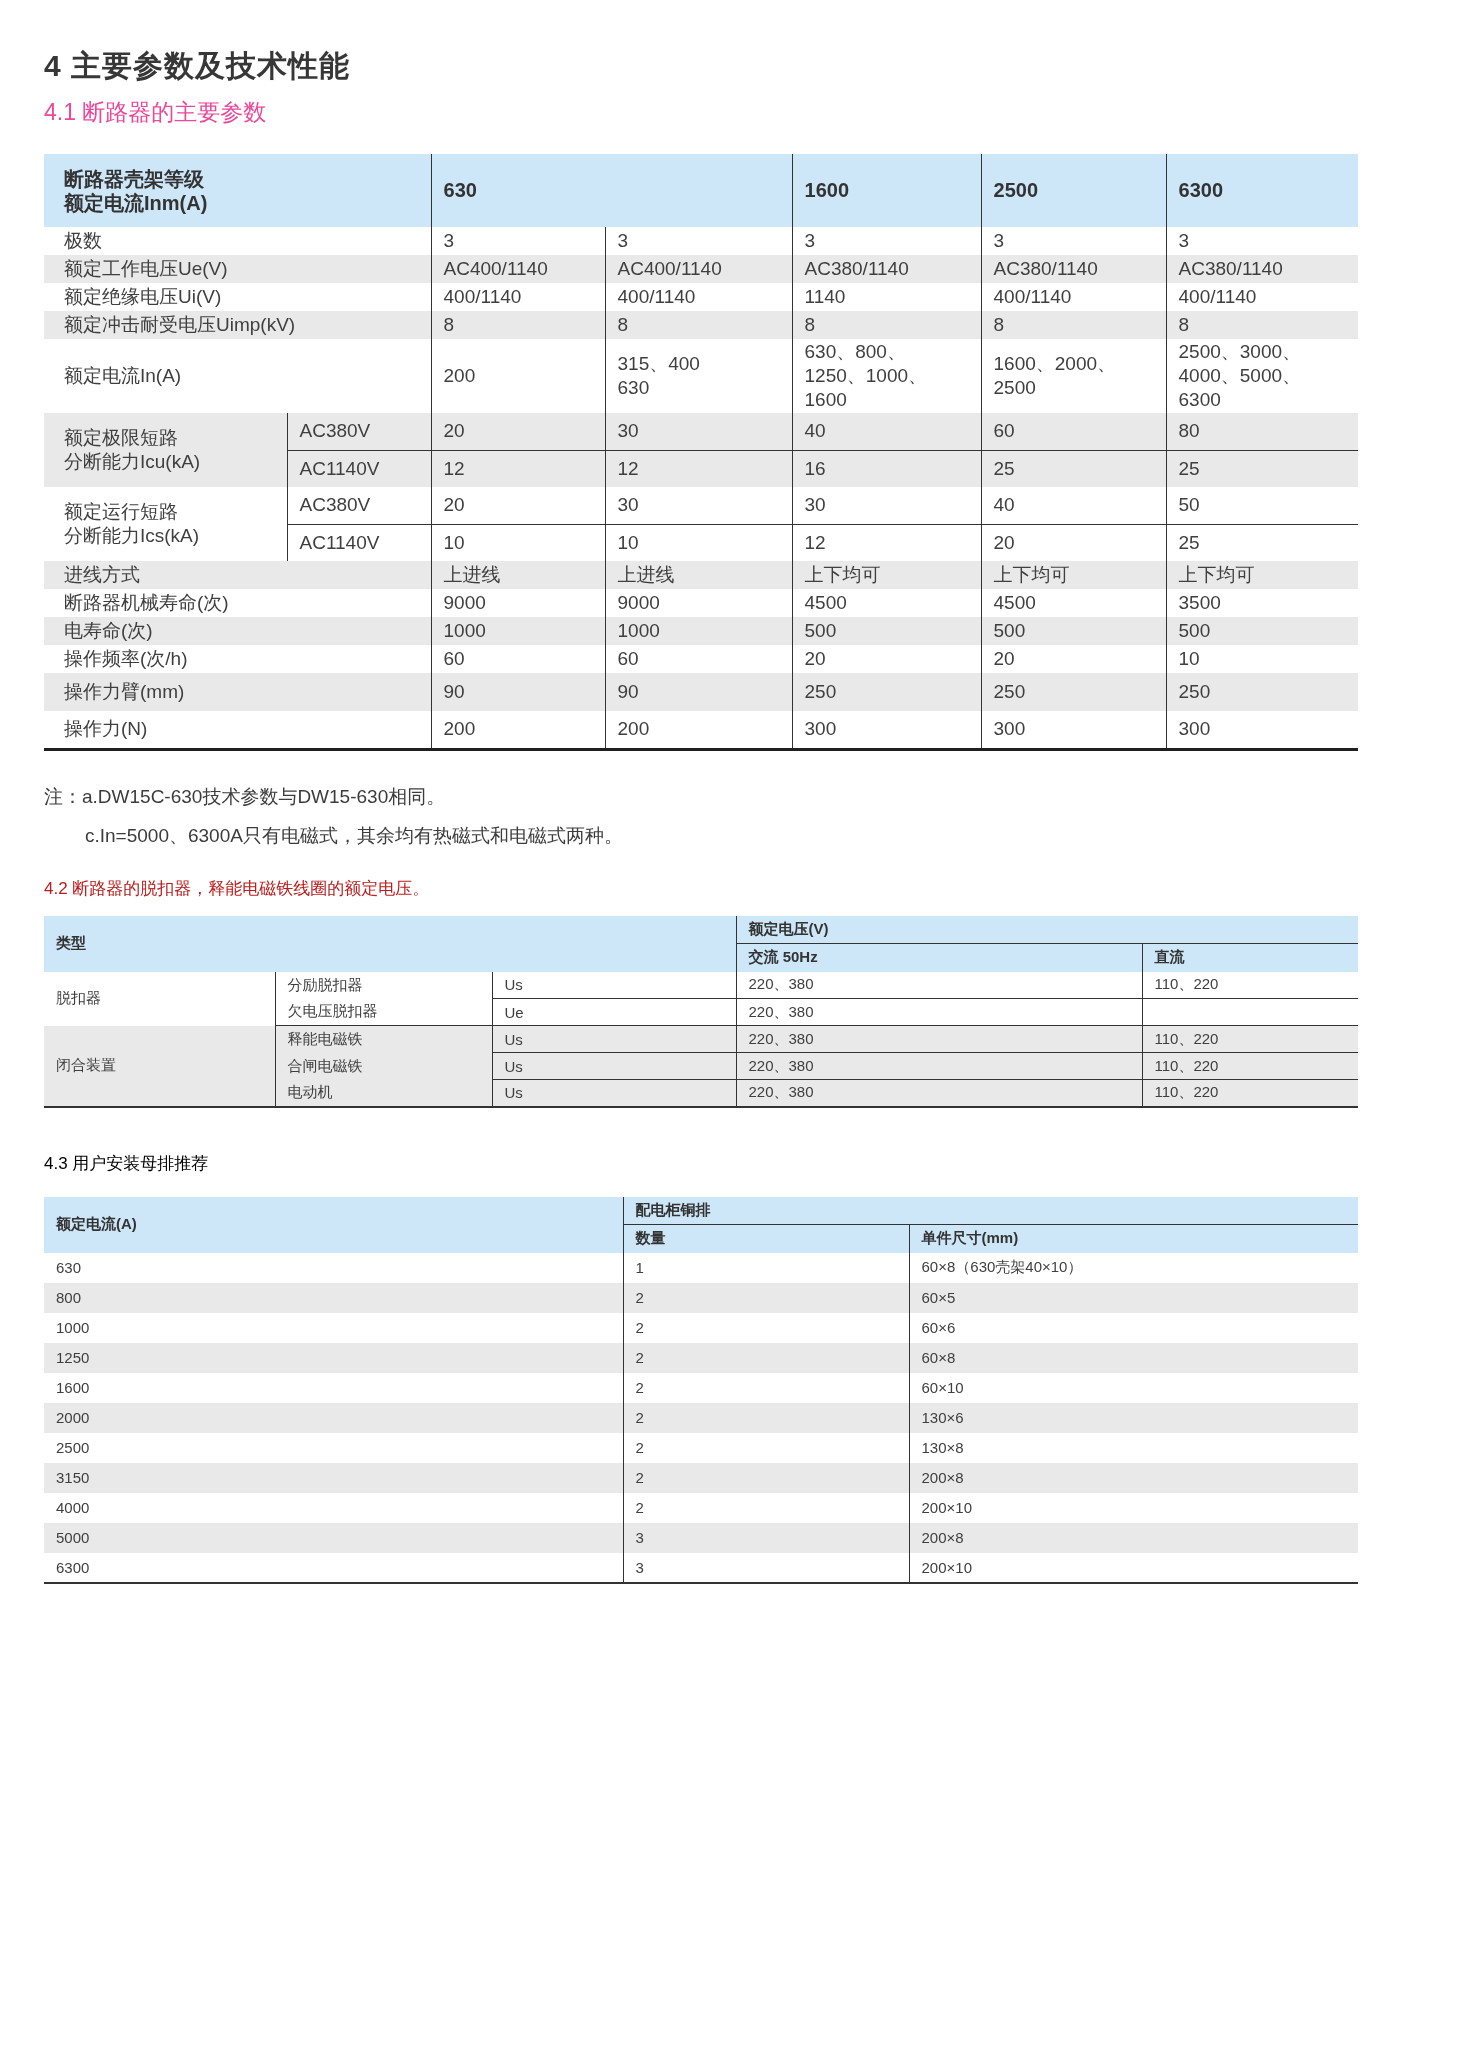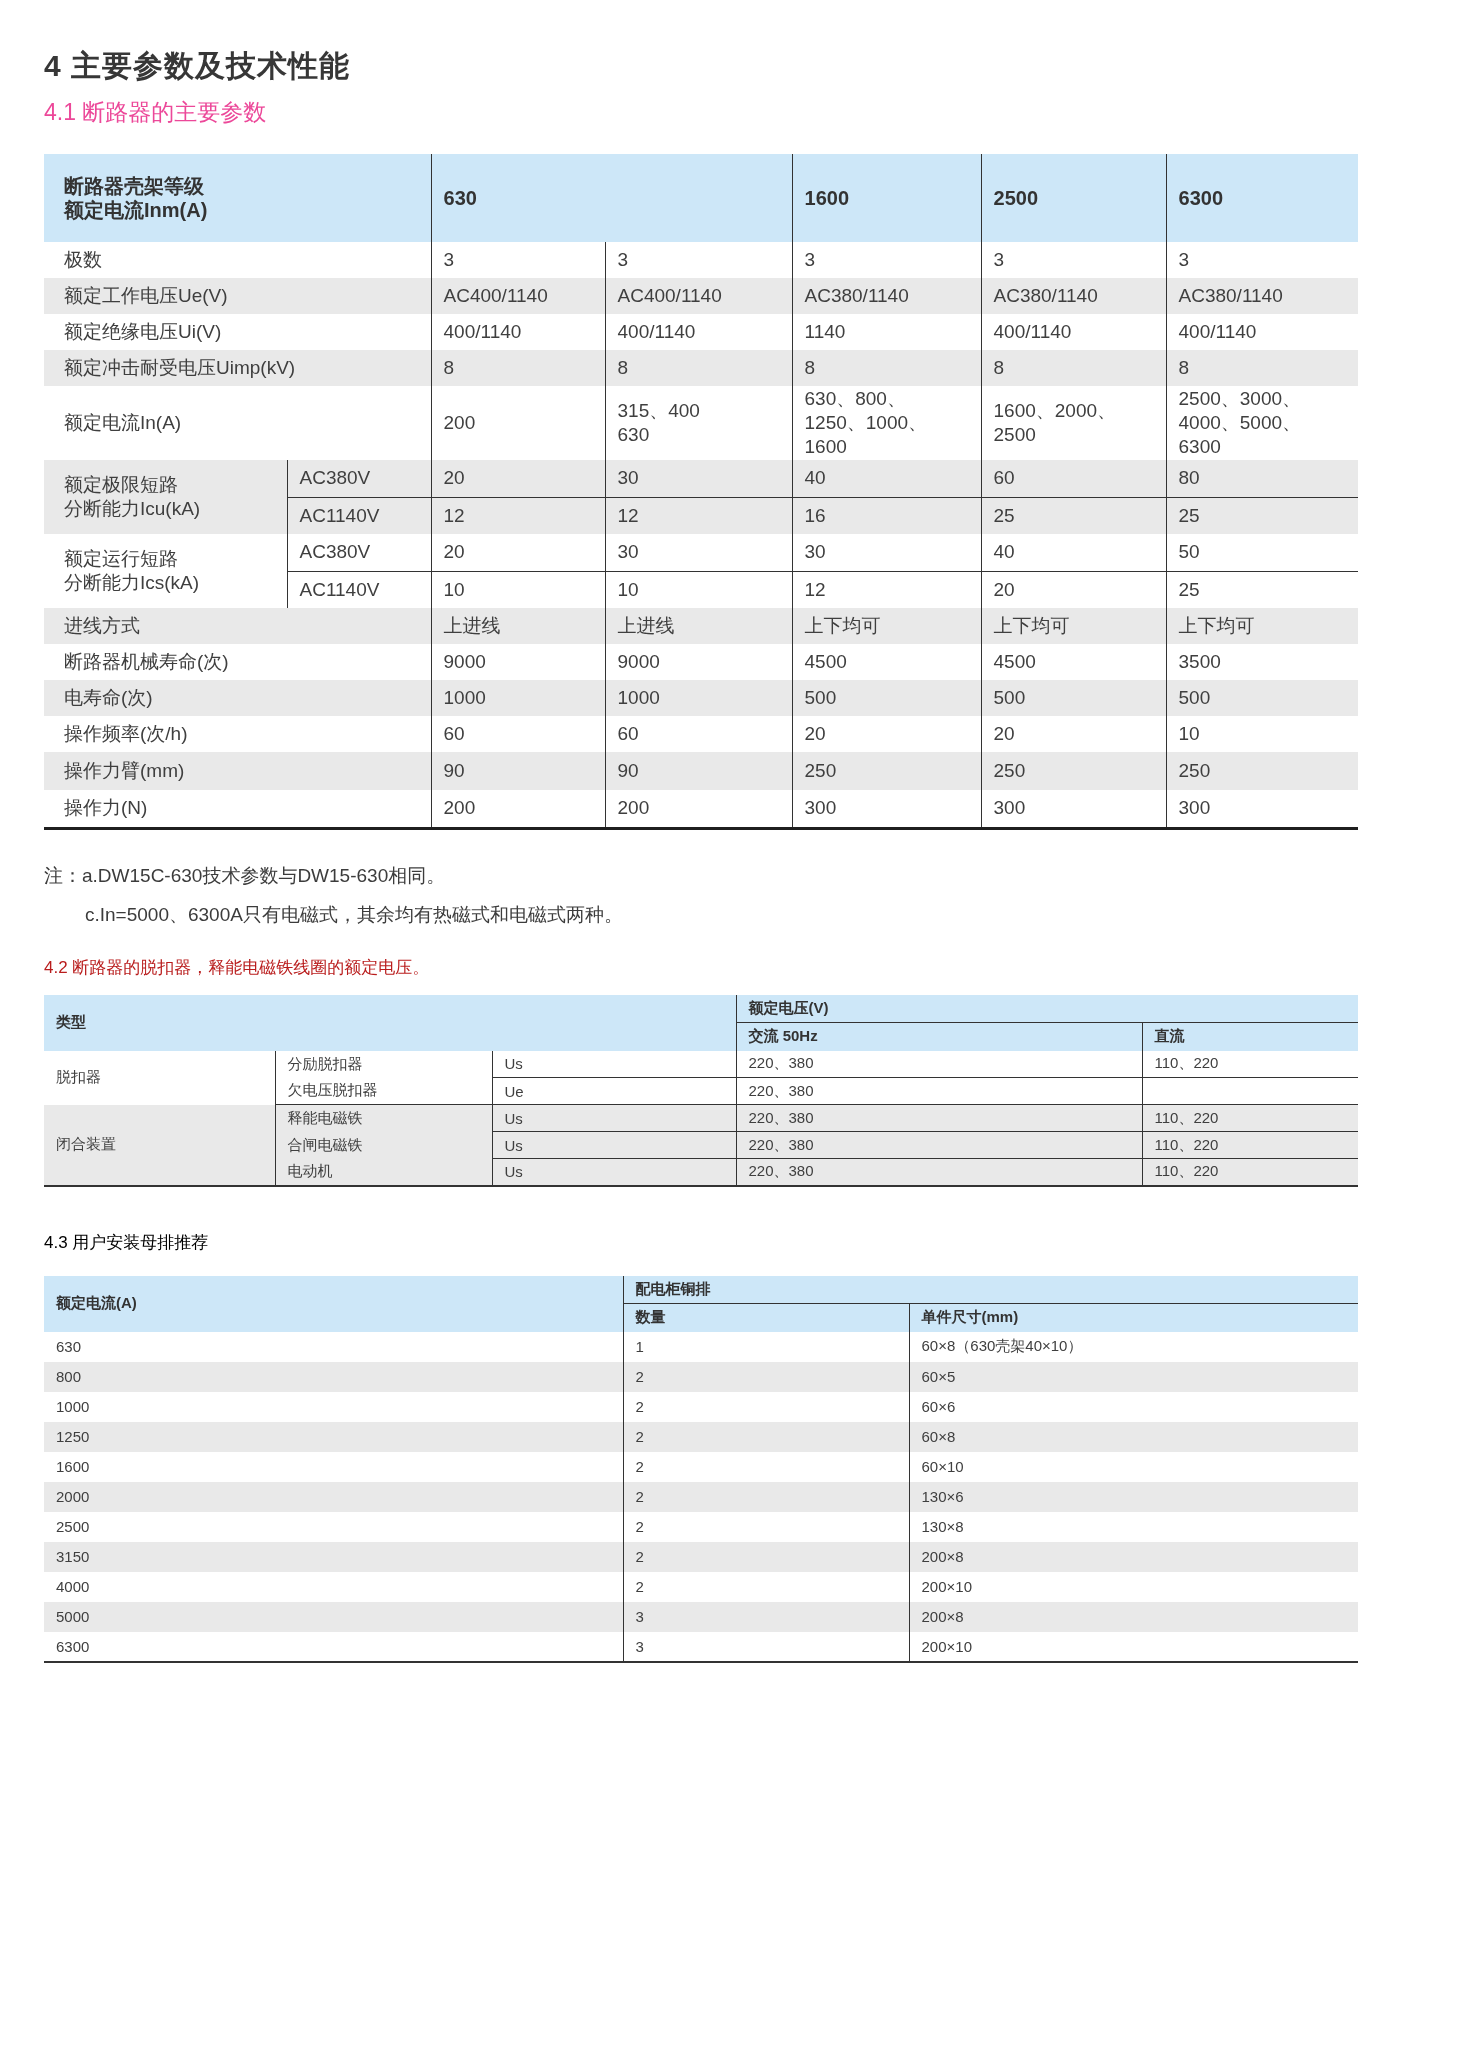--- a/index.html
+++ b/index.html
@@ -18,22 +18,22 @@
   td,th{box-sizing:border-box;vertical-align:middle;text-align:left;overflow:hidden;}
 
   
   #t1{border-bottom:3px solid #1f1f1f;}
   #t1 th,#t1 td{font-size:19px;padding:0 4px 0 12px;}
   #t1 .lbl{padding-left:20px;}
   #t1 tr.hdr th{background:#cde7f8;font-weight:bold;font-size:20px;color:#333;}
   #t1 .corner{line-height:29px;}
   .preline{white-space:pre-line;}
   #t1 .preline{line-height:24px;}
-  tr.h-hdr{height:88px;}
-  tr.h-std{height:36px;}
+  tr.h-hdr{height:73px;}
+  tr.h-std{height:28px;}
   tr.h-in{height:74px;}
   tr.h-sub{height:37px;}
   tr.h-op{height:38px;padding-left:32px;}
   .g{background:#e9e9e9;}
   .vr{border-right:1px solid #333;}
   .hb{border-bottom:1px solid #333;}
 
   
   .notes{margin-top:26px;font-size:19px;line-height:39px;color:#3c3c3c;}
   .note-indent{padding-left:41px;}

